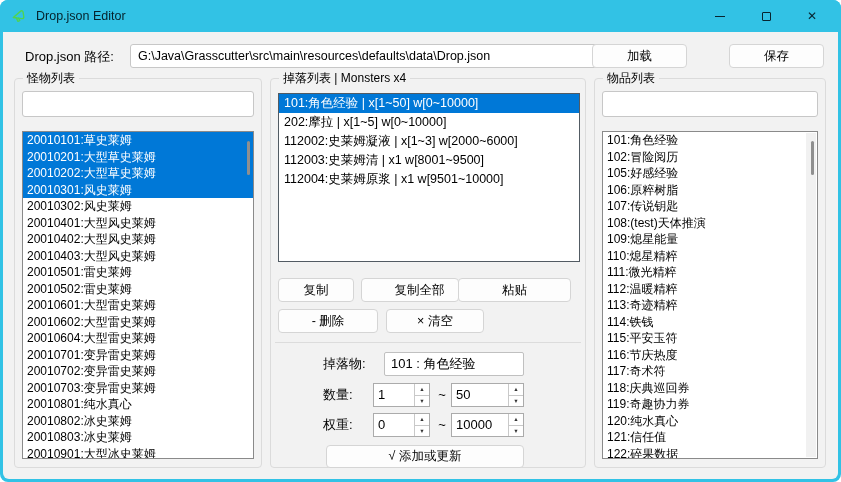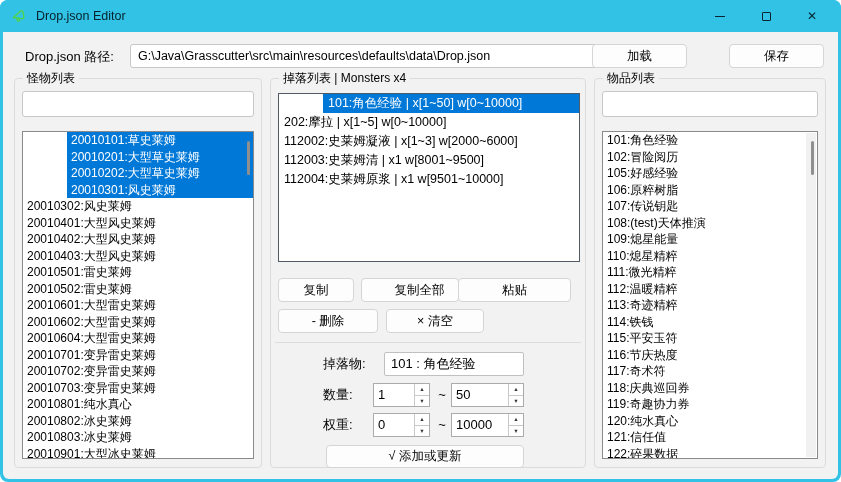--- a/index.html
+++ b/index.html
@@ -71,21 +71,21 @@
   .listbox {
     position:absolute; left:7px; top:52px; bottom:8px;
     background:#fff; border:1px solid #8a8a8a; overflow:hidden;
   }
   .panel-left  .listbox { width:232px; }
   .panel-right .listbox { width:216px; }
   .list-row {
     height:16.5px; line-height:16.5px; font-size:12px; padding:0 4px;
     white-space:nowrap; overflow:hidden;
   }
-  .list-row.selected { background: var(--selection,#0078d7); color:#fff;margin-left:44px; }
+  .list-row.selected { background: var(--selection,#0078d7); color:#fff; }
 
   .scroll-track {
     position:absolute; top:1px; bottom:1px; right:1px; width:10px;
     background:#f1f1f1;
   }
   .scroll-thumb {
     position:absolute; right:4px; top:9px; width:3px; height:34px;
     background:#8f8f8f; border-radius:2px;
   }
 

